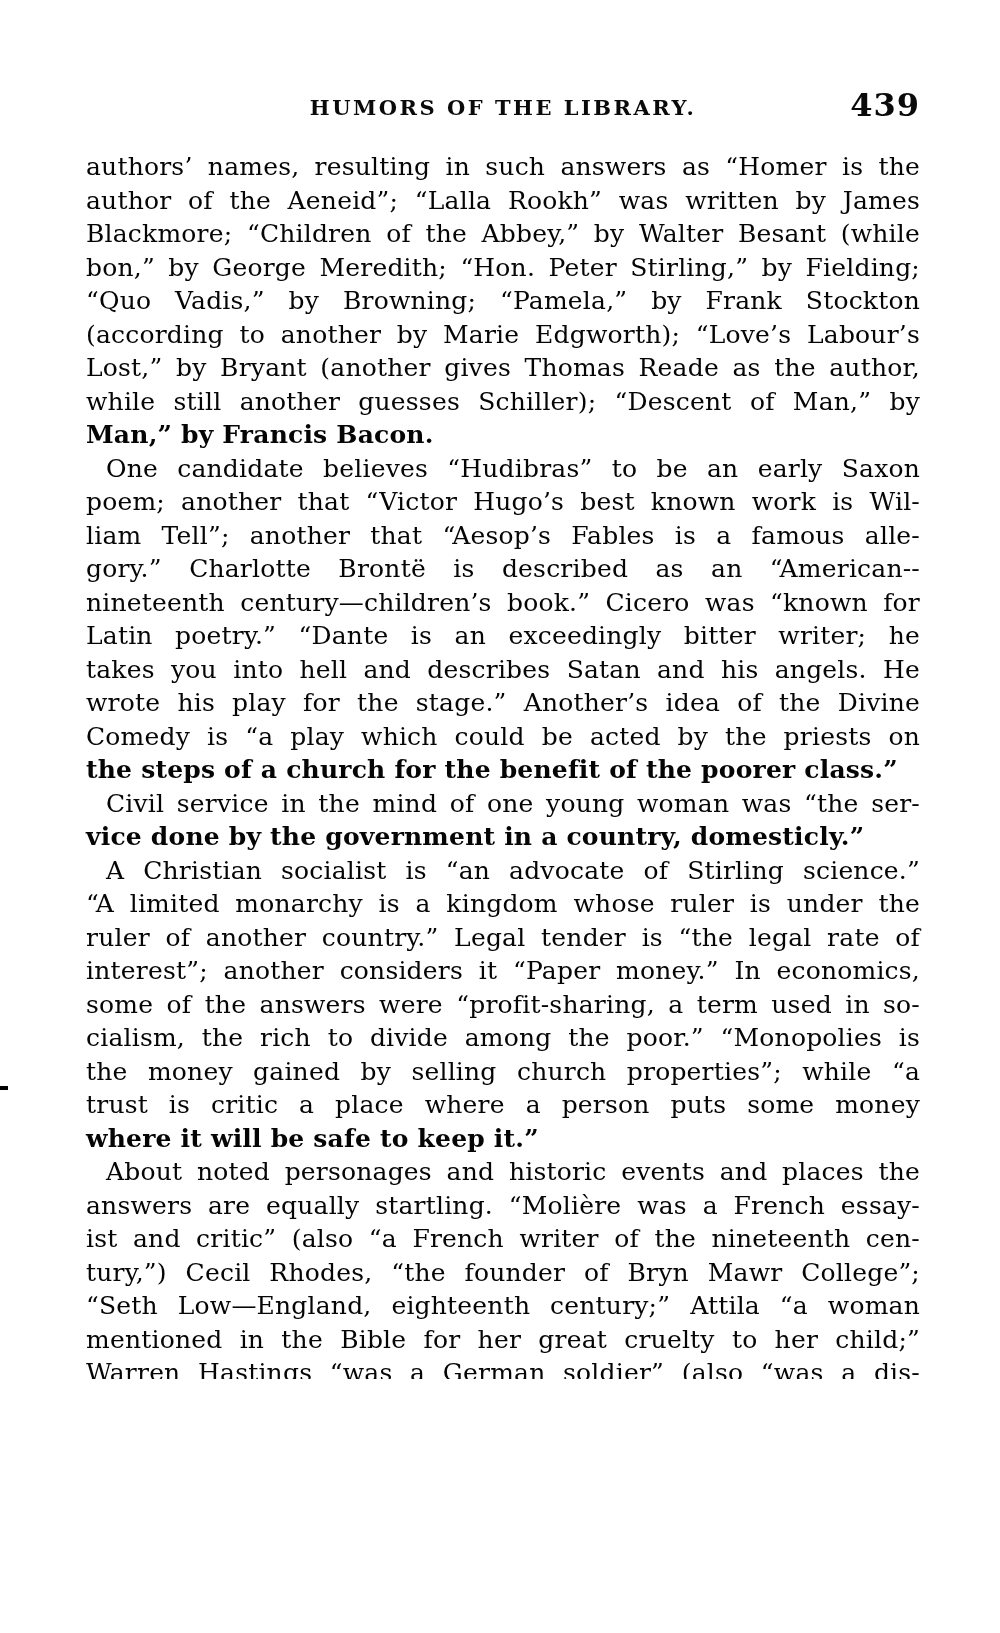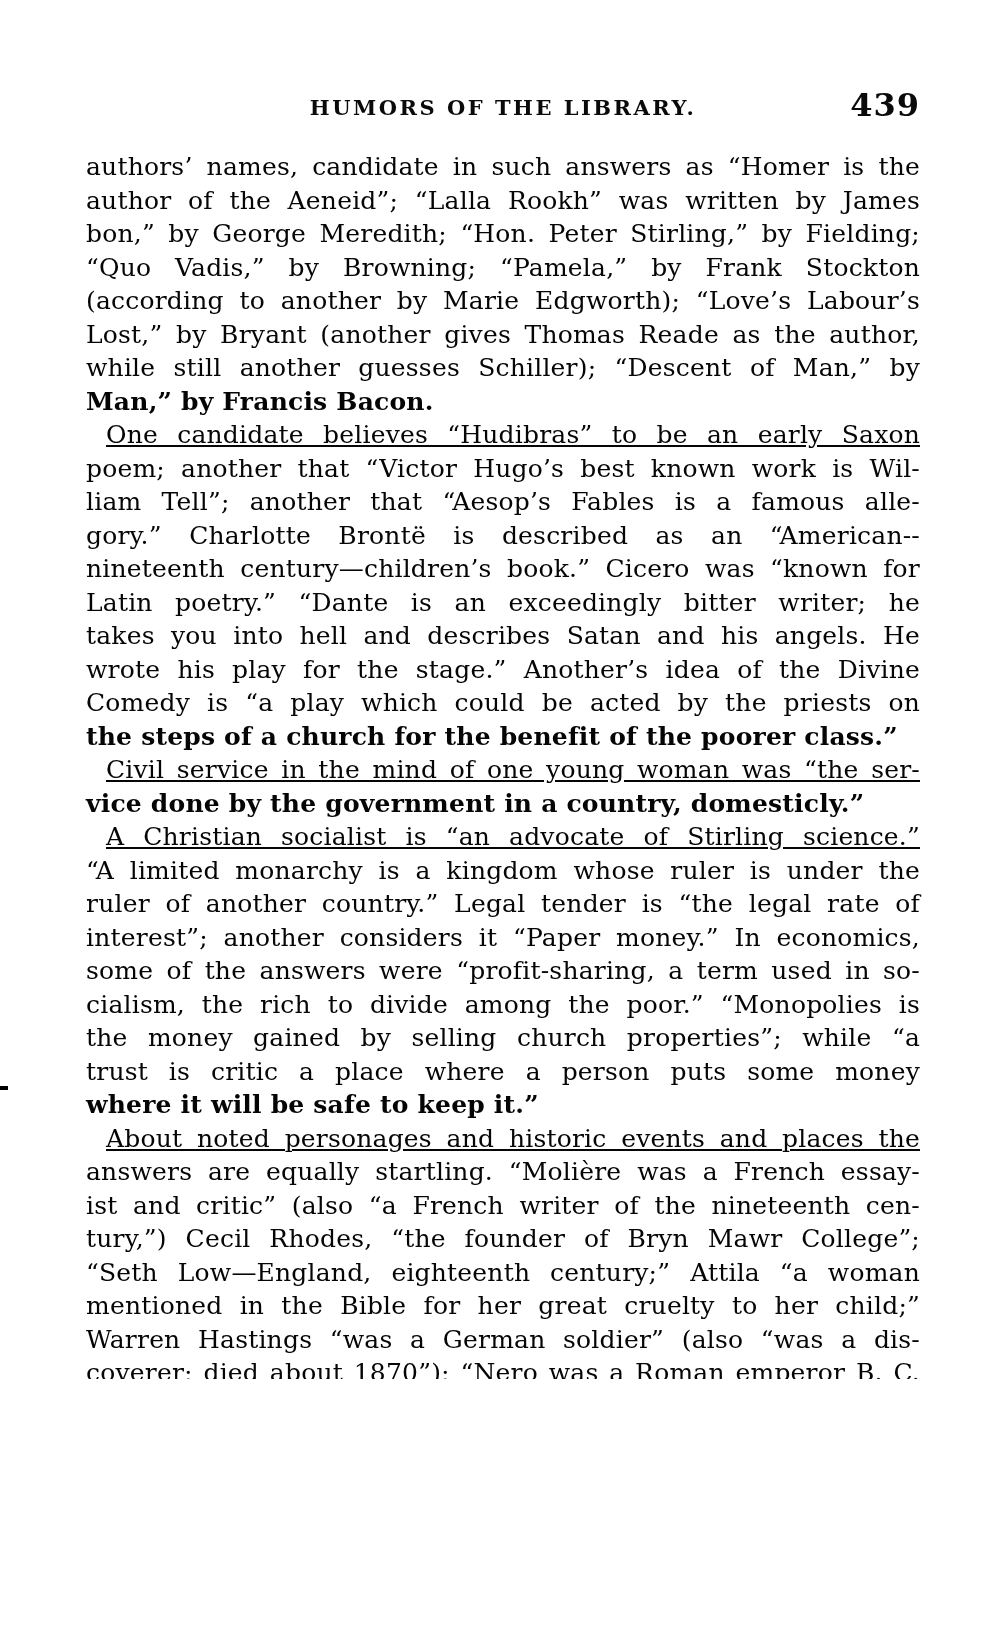--- a/index.html
+++ b/index.html
@@ -55,21 +55,20 @@
     text-align: justify;
     text-align-last: justify;
     letter-spacing: 0.2px;
   }
   .line.end {
     text-align-last: left;
     font-weight: bold;
   }
   .line.indent {
     text-indent: 20px;
-    text-decoration: underline;
   }
   .speck {
     position: absolute;
     background: #000000;
   }
   .speck-margin-dash {
     left: 0;
     top: 1086px;
     width: 8px;
     height: 4px;
@@ -85,22 +84,23 @@
 <body>
 
 <div class="scan-page">
 
   <div class="header-row">
     <span class="running-title">HUMORS OF THE LIBRARY.</span>
     <span class="page-number">439</span>
   </div>
 
   <div class="page-body">
-      <div class="line">authors’ names, candidate in such answers as “Homer is the</div>
+      <div class="line">authors’ names, resulting in such answers as “Homer is the</div>
       <div class="line">author of the Aeneid”; “Lalla Rookh” was written by James</div>
+      <div class="line">Blackmore; “Children of the Abbey,” by Walter Besant (while</div>
       <div class="line">bon,” by George Meredith; “Hon. Peter Stirling,” by Fielding;</div>
       <div class="line">“Quo Vadis,” by Browning; “Pamela,” by Frank Stockton</div>
       <div class="line">(according to another by Marie Edgworth); “Love’s Labour’s</div>
       <div class="line">Lost,” by Bryant (another gives Thomas Reade as the author,</div>
       <div class="line">while still another guesses Schiller); “Descent of Man,” by</div>
       <div class="line end">Man,” by Francis Bacon.</div>
       <div class="line indent">One candidate believes “Hudibras” to be an early Saxon</div>
       <div class="line">poem; another that “Victor Hugo’s best known work is Wil-</div>
       <div class="line">liam Tell”; another that “Aesop’s Fables is a famous alle-</div>
       <div class="line">gory.” Charlotte Brontë is described as an “American--</div>

